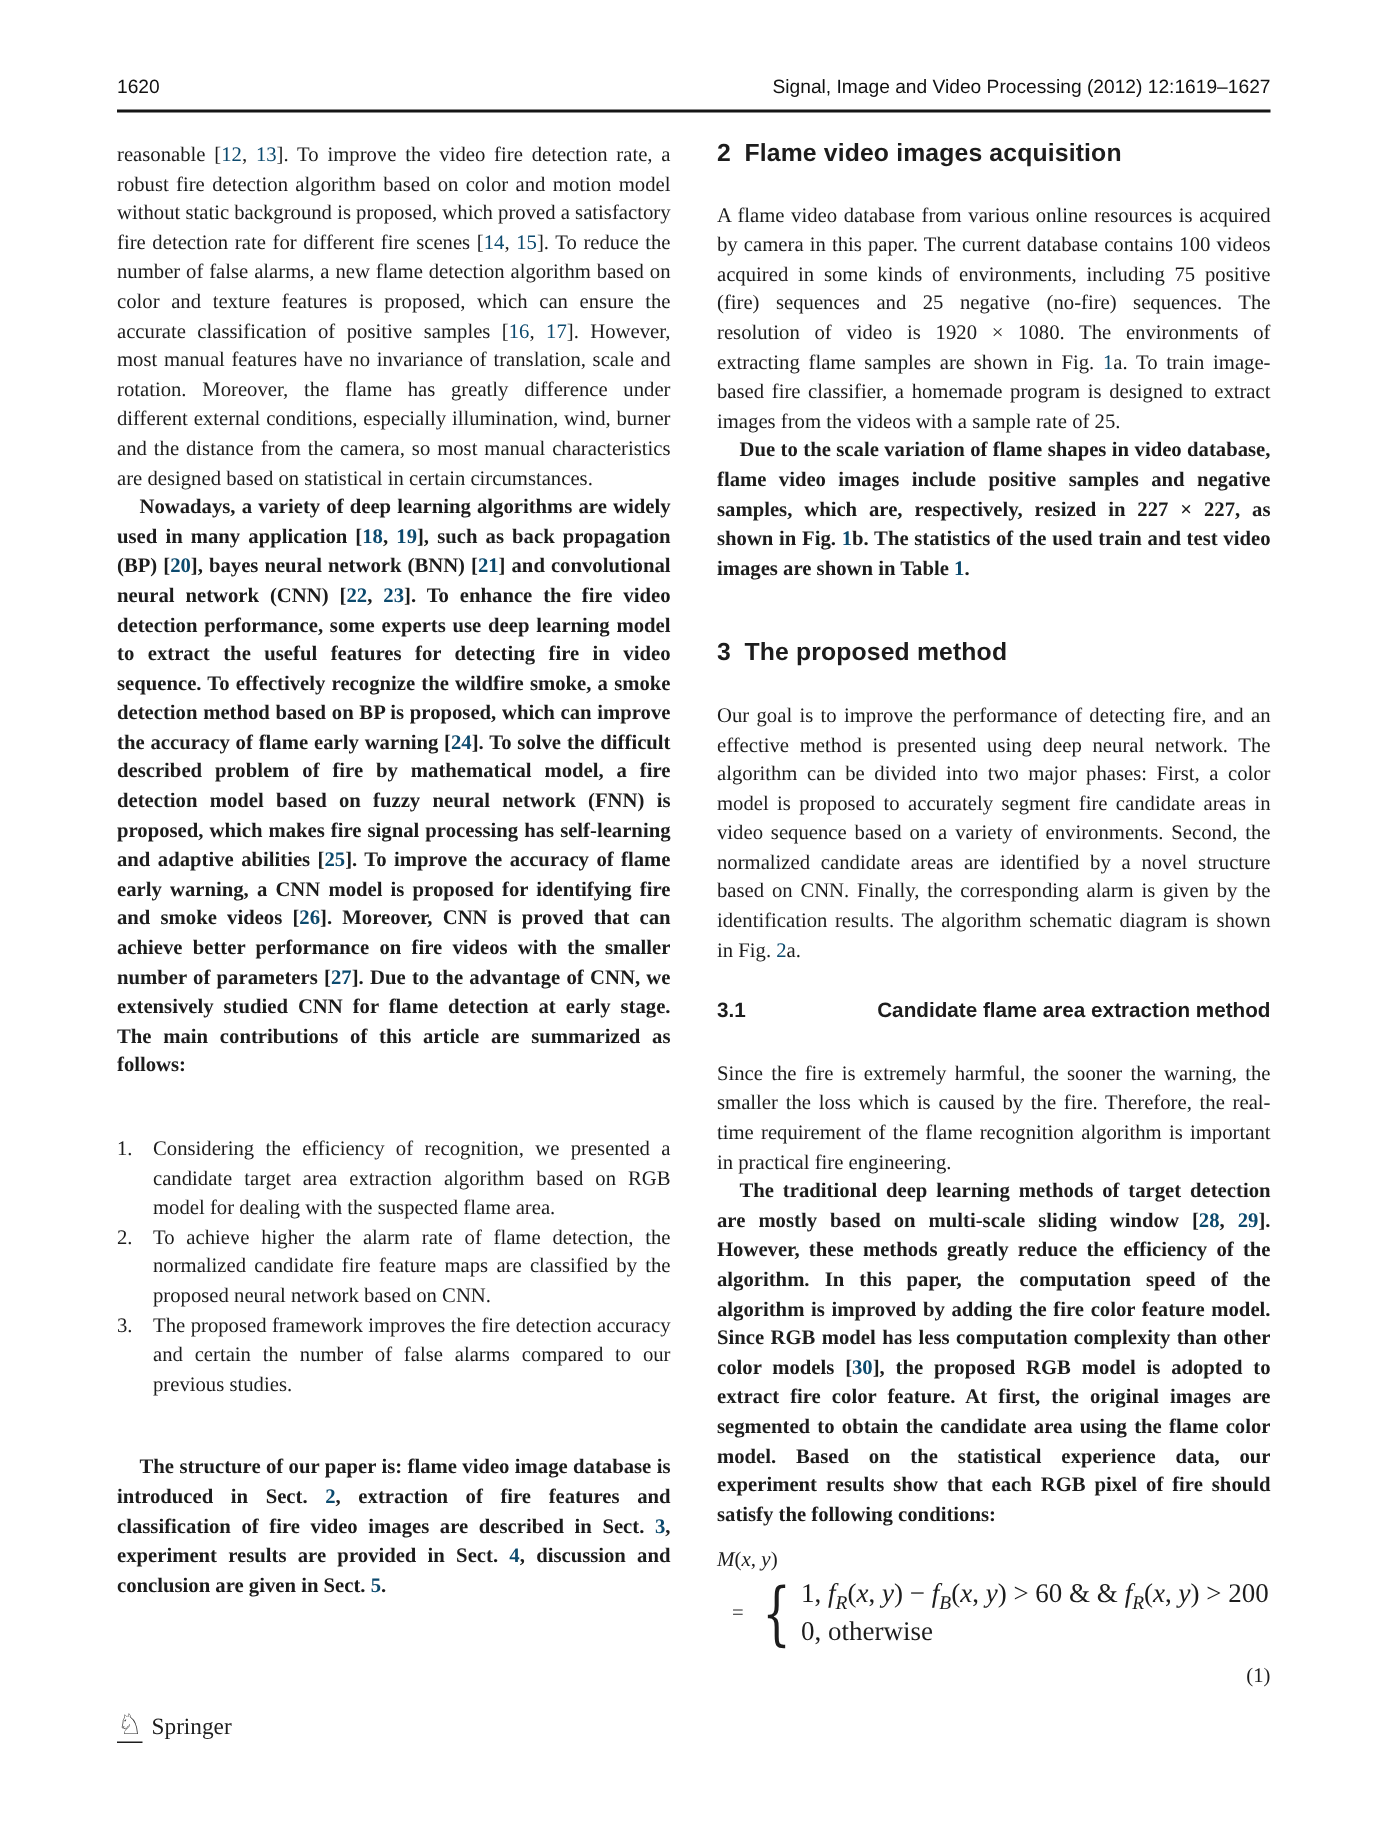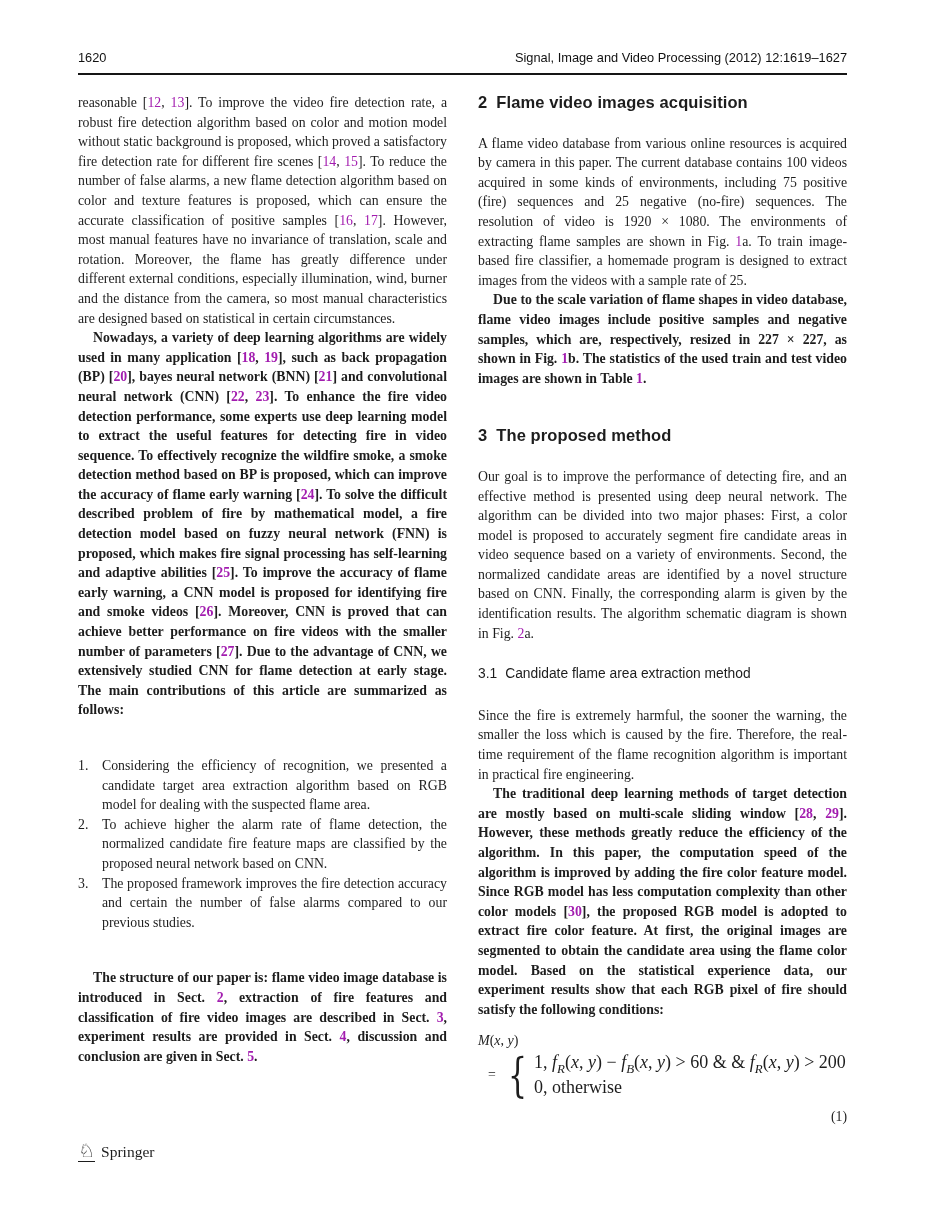--- a/index.html
+++ b/index.html
@@ -11,31 +11,31 @@
   .page-header{
     display:flex;justify-content:space-between;align-items:baseline;
     font-family:"Liberation Sans",sans-serif;font-size:12.8px;color:#111;
   }
   .rule{height:2px;background:#151515;margin-top:8px;}
   .columns{display:flex;gap:31px;margin-top:18px;}
   .col{width:369px;font-size:13.8px;line-height:19.6px;text-align:justify;
        -webkit-hyphens:auto;hyphens:auto;}
   p{margin:0;}
   .ind{text-indent:15px;font-weight:bold;}
-  .cite{color:#a21caf;}
+  .cite{color:#0c4a6e;}
   ol.contrib{margin:36px 0 0 0;padding:0;list-style:none;}
   ol.contrib li{display:flex;}
   .li-num{width:24px;flex:none;}
   .li-text{flex:1;text-align:justify;}
   .struct{margin-top:36px;}
   h2{font-family:"Liberation Sans",sans-serif;font-size:16.5px;font-weight:700;
      margin:0 0 21px 0;display:flex;gap:9px;text-align:left;letter-spacing:.1px;}
   h2.mt{margin-top:38px;}
-  h3{font-family:"Liberation Sans",sans-serif;font-size:13.8px;font-weight:400;
-     margin:21px 0 22px 0;display:flex;gap:8px;text-align:left;}
+  h3{font-family:"Liberation Sans",sans-serif;font-size:13.8px;font-weight:700;
+     margin:21px 0 22px 0;display:flex;gap:8px;text-align:left;justify-content:space-between;}
   .it{font-style:italic;}
   sub{font-size:0.72em;font-style:italic;}
   .equation{margin-top:12px;text-align:left;}
   .eq-lhs{font-size:14px;}
   .eq-row{display:flex;align-items:center;margin-top:1px;}
   .eq-eq{margin:0 7px 0 10px;}
   .eq-brace{display:inline-block;font-size:46px;line-height:1;font-weight:400;
             transform:scaleX(0.65);transform-origin:center;margin-right:2px;
             font-family:"DejaVu Serif",serif;}
   .eq-cases{font-size:18px;line-height:19px;}

